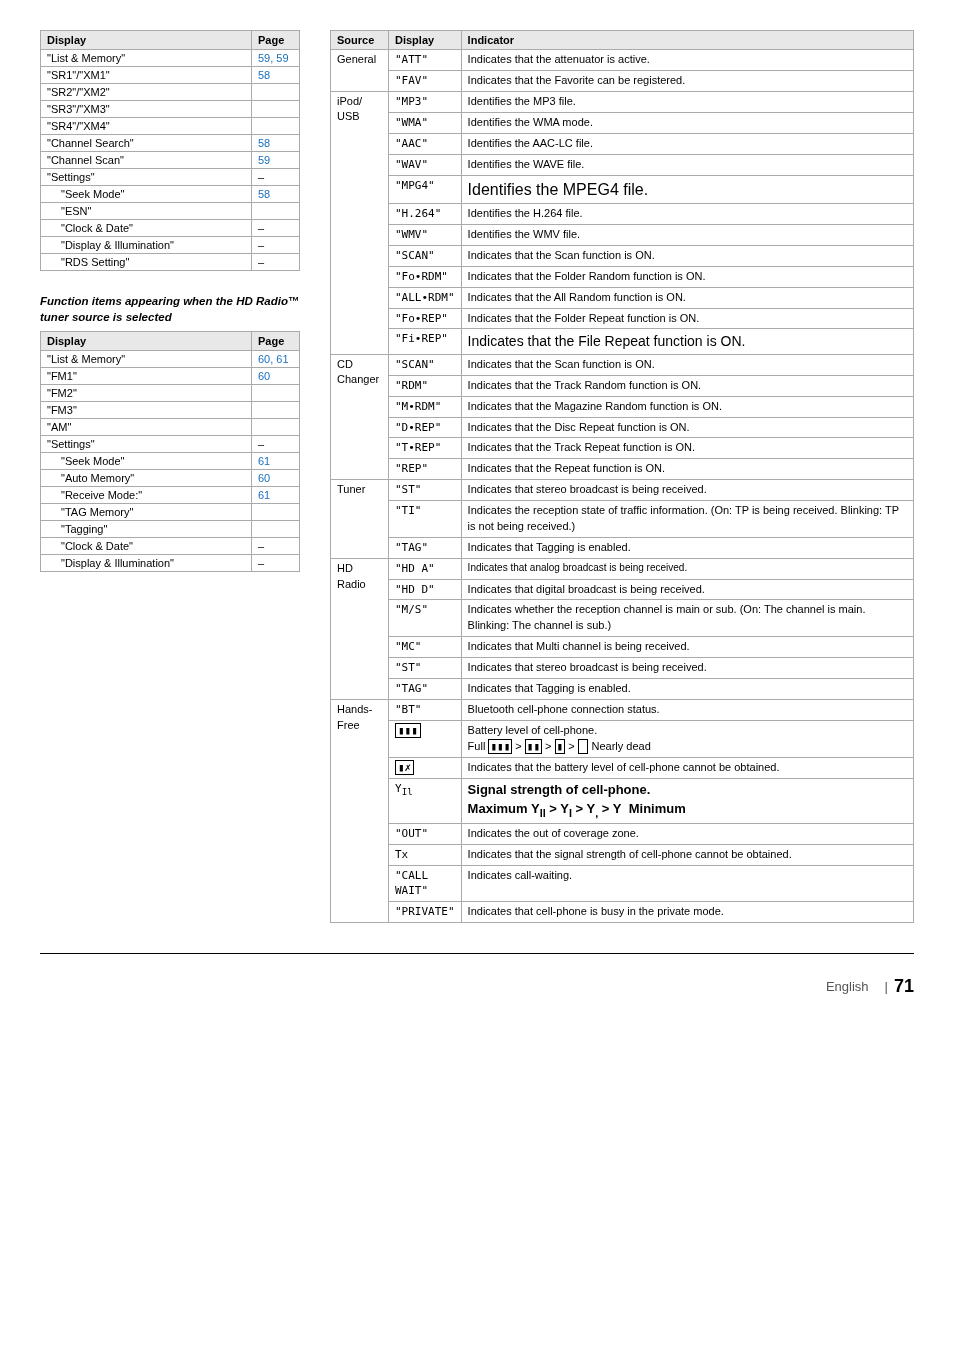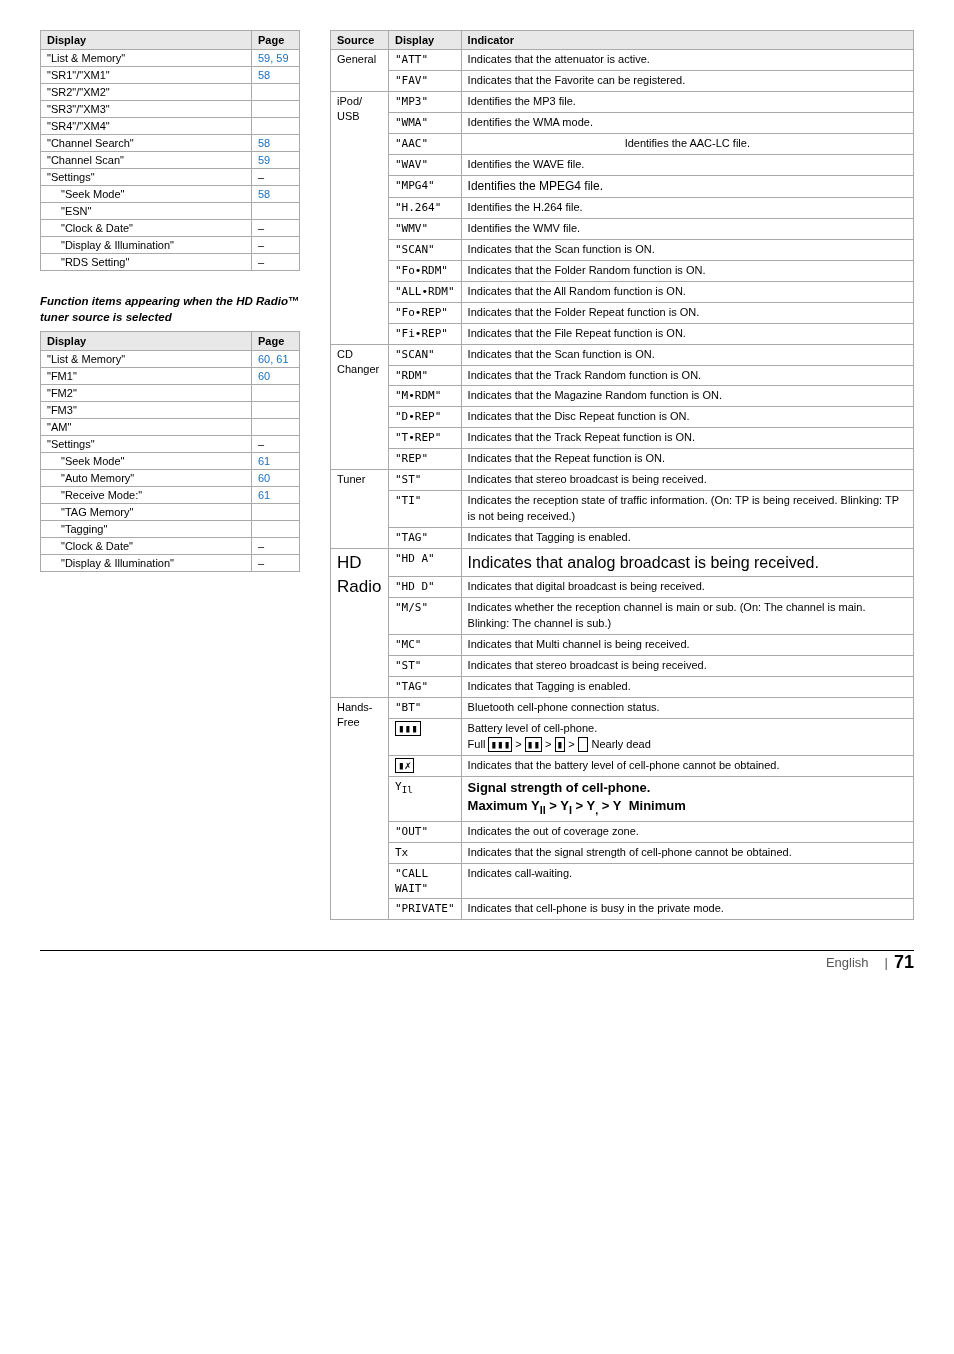--- a/index.html
+++ b/index.html
@@ -67,21 +67,21 @@
       font-weight: bold;
       margin-bottom: 8px;
     }
     
     .page-footer {
       display: flex;
       justify-content: flex-end;
       align-items: center;
       margin-top: 30px;
       border-top: 1px solid #000;
-      padding-top: 1px;
+      padding-top: 22px;
       font-size: 13px;
     }
     .footer-lang {
       margin-right: 10px;
       color: #555;
     }
     .footer-page {
       font-size: 18px;
       font-weight: bold;
     }
@@ -253,29 +253,29 @@
             <td rowspan="12" style="vertical-align: top; font-size: 11px; white-space: pre-line;">iPod/ USB</td>
             <td style="font-family: monospace; font-size: 11px;">"MP3"</td>
             <td style="font-size: 11px; line-height: 1.45;">Identifies the MP3 file.</td>
           </tr>
           <tr>
             <td style="font-family: monospace; font-size: 11px;">"WMA"</td>
             <td style="font-size: 11px; line-height: 1.45;">Identifies the WMA mode.</td>
           </tr>
           <tr>
             <td style="font-family: monospace; font-size: 11px;">"AAC"</td>
-            <td style="font-size: 11px; line-height: 1.45; text-align: center;">Identifies the AAC-LC file.</td>
+            <td style="font-size: 11px; line-height: 1.45;">Identifies the AAC-LC file.</td>
           </tr>
           <tr>
             <td style="font-family: monospace; font-size: 11px;">"WAV"</td>
             <td style="font-size: 11px; line-height: 1.45;">Identifies the WAVE file.</td>
           </tr>
           <tr>
             <td style="font-family: monospace; font-size: 11px;">"MPG4"</td>
-            <td style="font-size: 12px; line-height: 1.45; margin-top: 28px;">Identifies the MPEG4 file.</td>
+            <td style="font-size: 16px; line-height: 1.45; margin-top: 28px;">Identifies the MPEG4 file.</td>
           </tr>
           <tr>
             <td style="font-family: monospace; font-size: 11px;">"H.264"</td>
             <td style="font-size: 11px; line-height: 1.45;">Identifies the H.264 file.</td>
           </tr>
           <tr>
             <td style="font-family: monospace; font-size: 11px;">"WMV"</td>
             <td style="font-size: 11px; line-height: 1.45;">Identifies the WMV file.</td>
           </tr>
           <tr>
@@ -289,21 +289,21 @@
           <tr>
             <td style="font-family: monospace; font-size: 11px;">"ALL•RDM"</td>
             <td style="font-size: 11px; line-height: 1.45;">Indicates that the All Random function is ON.</td>
           </tr>
           <tr>
             <td style="font-family: monospace; font-size: 11px;">"Fo•REP"</td>
             <td style="font-size: 11px; line-height: 1.45;">Indicates that the Folder Repeat function is ON.</td>
           </tr>
           <tr>
             <td style="font-family: monospace; font-size: 11px;">"Fi•REP"</td>
-            <td style="font-size: 11px; line-height: 1.45; margin-left: 16px;">Indicates that the File Repeat function is ON.</td>
+            <td style="font-size: 14px; line-height: 1.45; margin-left: 16px;">Indicates that the File Repeat function is ON.</td>
           </tr>
           <tr>
             <td rowspan="6" style="vertical-align: top; font-size: 11px; white-space: pre-line;">CD Changer</td>
             <td style="font-family: monospace; font-size: 11px;">"SCAN"</td>
             <td style="font-size: 11px; line-height: 1.45;">Indicates that the Scan function is ON.</td>
           </tr>
           <tr>
             <td style="font-family: monospace; font-size: 11px;">"RDM"</td>
             <td style="font-size: 11px; line-height: 1.45;">Indicates that the Track Random function is ON.</td>
           </tr>
@@ -330,23 +330,23 @@
           </tr>
           <tr>
             <td style="font-family: monospace; font-size: 11px;">"TI"</td>
             <td style="font-size: 11px; line-height: 1.45;">Indicates the reception state of traffic information. (On: TP is being received. Blinking: TP is not being received.)</td>
           </tr>
           <tr>
             <td style="font-family: monospace; font-size: 11px;">"TAG"</td>
             <td style="font-size: 11px; line-height: 1.45;">Indicates that Tagging is enabled.</td>
           </tr>
           <tr>
-            <td rowspan="6" style="vertical-align: top; font-size: 17px; white-space: pre-line;">HD Radio</td>
+            <td rowspan="6" style="vertical-align: top; font-size: 11px; white-space: pre-line;">HD Radio</td>
             <td style="font-family: monospace; font-size: 11px;">"HD A"</td>
-            <td style="font-size: 16px; line-height: 1.45;">Indicates that analog broadcast is being received.</td>
+            <td style="font-size: 10px; line-height: 1.45;">Indicates that analog broadcast is being received.</td>
           </tr>
           <tr>
             <td style="font-family: monospace; font-size: 11px;">"HD D"</td>
             <td style="font-size: 11px; line-height: 1.45;">Indicates that digital broadcast is being received.</td>
           </tr>
           <tr>
             <td style="font-family: monospace; font-size: 11px;">"M/S"</td>
             <td style="font-size: 11px; line-height: 1.45;">Indicates whether the reception channel is main or sub. (On: The channel is main. Blinking: The channel is sub.)</td>
           </tr>
           <tr>

